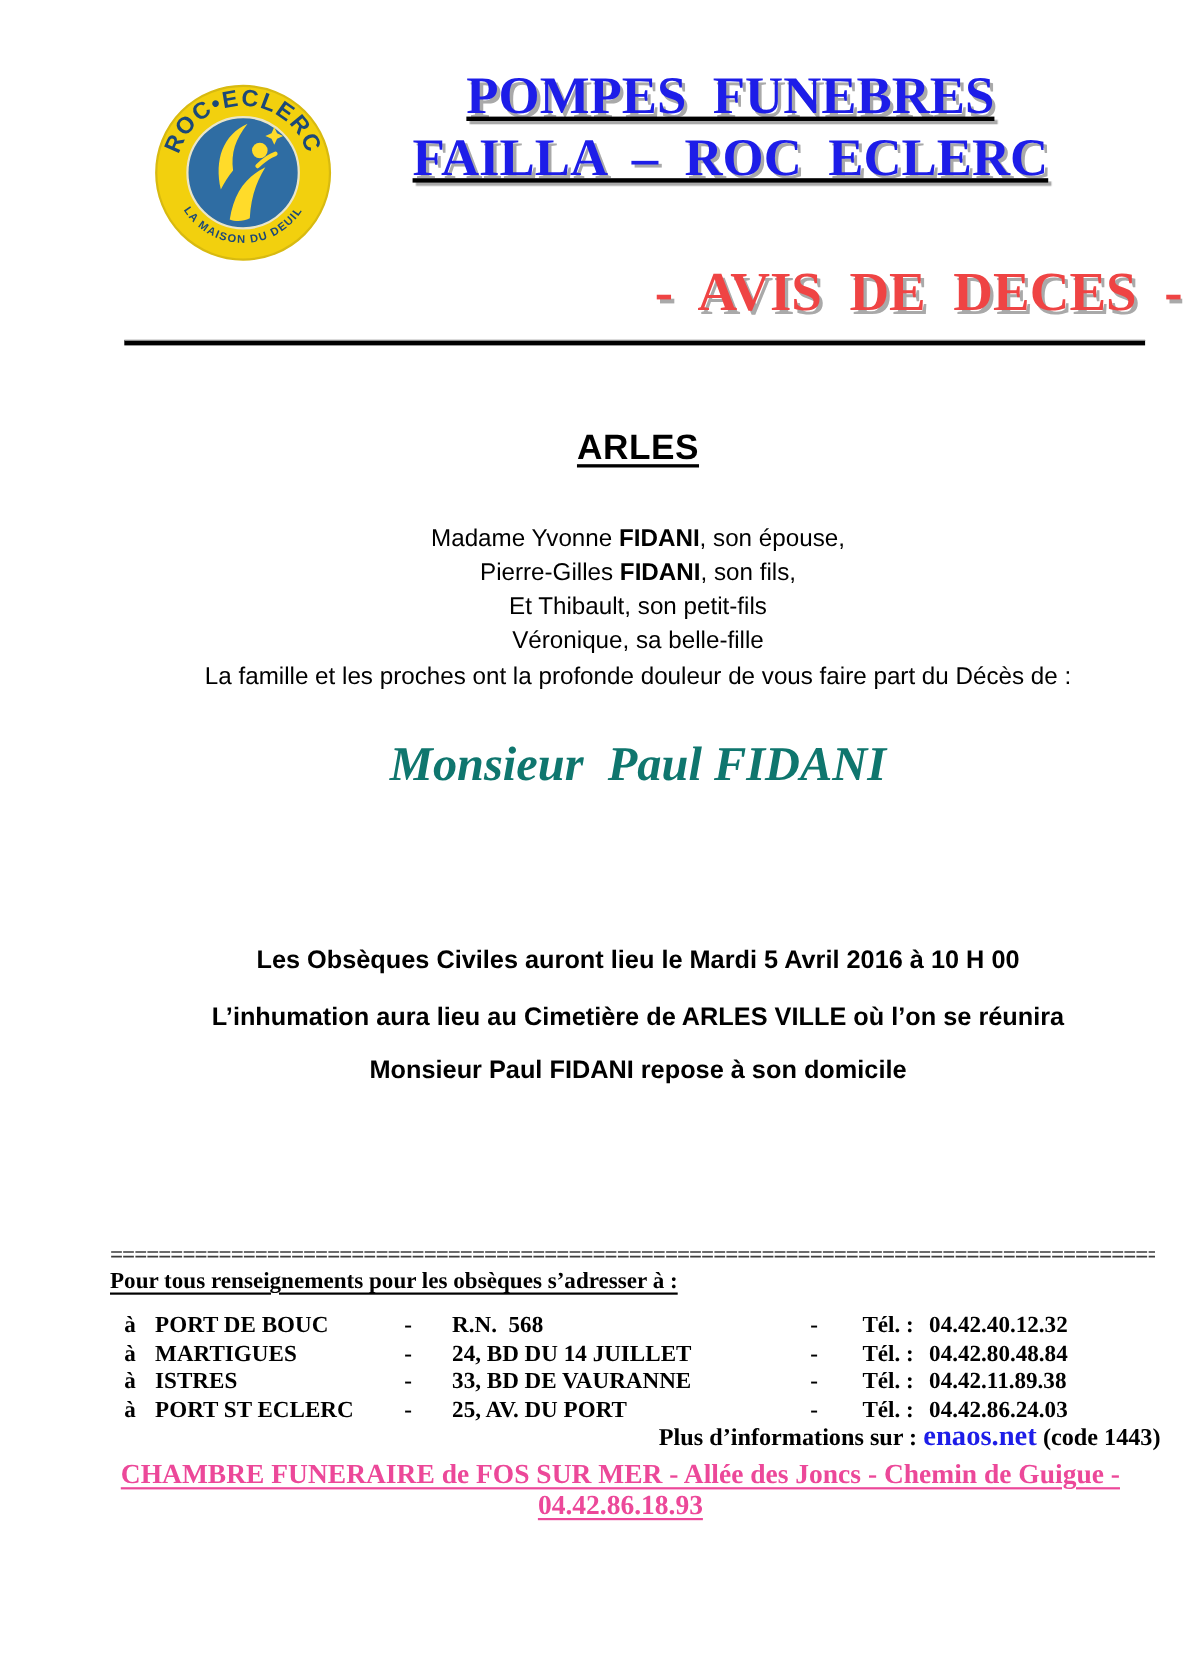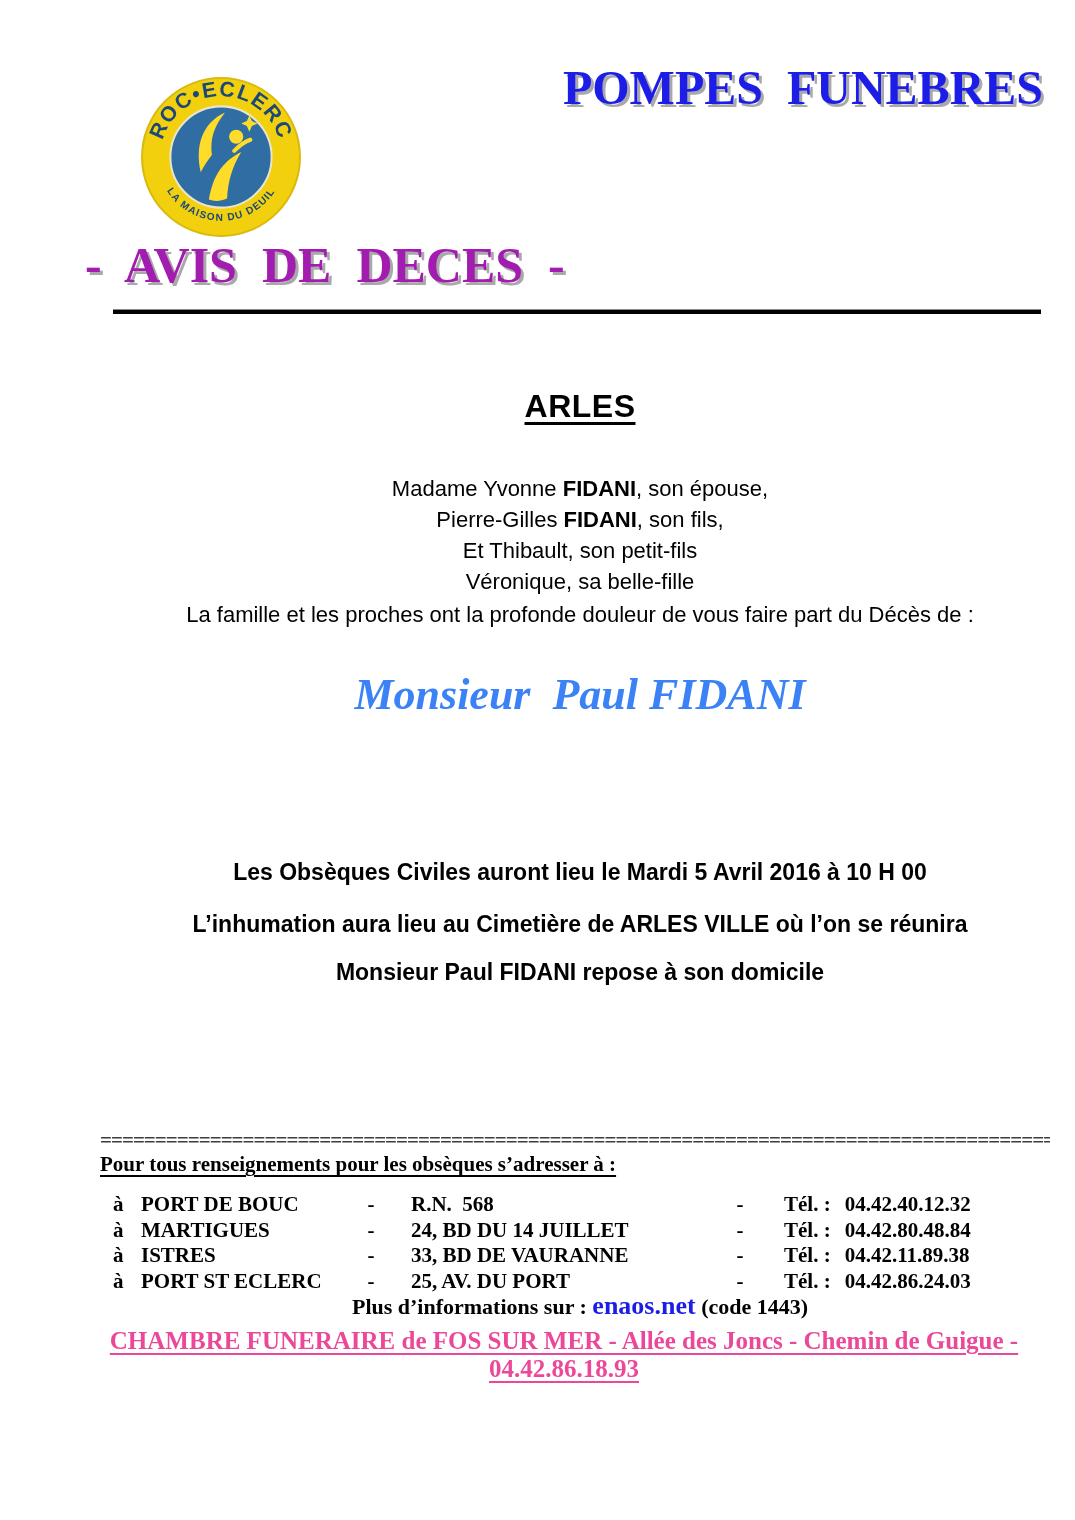--- a/index.html
+++ b/index.html
@@ -8,56 +8,56 @@
     width:1075px;
     height:1520px;
     background:#ffffff;
     font-family:"Liberation Sans", sans-serif;
     color:#000;
     overflow:hidden;
   }
   
   .logo{position:absolute;left:140px;top:76px;width:162px;height:162px;}
   .title-block{
-    position:absolute;left:285px;top:60px;width:758px;text-align:right;
+    position:absolute;left:285px;top:60px;width:758px;text-align:center;text-decoration:underline;
   }
   .title-line{
     font-family:"Liberation Serif", serif;
     font-weight:bold;
     font-size:48px;line-height:56px;
     color:#1d1de8;
     text-shadow:3px 3px 0 #a9a9a9;
     white-space:pre;
   }
   .notice-title{
-    position:absolute;left:85px;top:236px;width:990px;text-align:left;
+    position:absolute;left:85px;top:236px;width:990px;text-align:right;
     font-family:"Liberation Serif", serif;
     font-weight:bold;font-size:50px;line-height:58px;
-    color:#a21caf;text-shadow:3px 3px 0 #a9a9a9;white-space:pre;
+    color:#ef4444;text-shadow:3px 3px 0 #a9a9a9;white-space:pre;
   }
   .header-rule{
     position:absolute;left:113px;top:309px;width:928px;height:4px;
     background:#000;border-top:1px solid #8a8a8a;
   }
   
   .centered{position:absolute;left:105px;width:950px;text-align:center;}
   .city-heading{
     top:388px;font-weight:bold;font-size:32px;
     text-decoration:underline;text-decoration-thickness:3px;text-underline-offset:5px;
     letter-spacing:0.5px;
   }
   .family-list{top:473px;font-size:22px;line-height:31px;}
   .family-line b{font-weight:bold;}
   .announcement{top:602px;font-size:22px;}
   .deceased-name{
     top:668px;
     font-family:"Liberation Serif", serif;
     font-style:italic;font-weight:bold;
     font-size:44px;line-height:54px;
-    color:#3b82f6;white-space:pre;
+    color:#0f766e;white-space:pre;
   }
   .death-date{top:801px;font-size:22px;}
   .death-date sup{font-size:13px;vertical-align:8px;}
   .bold-line{font-weight:bold;font-size:23px;}
   .ceremony-line{top:859px;}
   .burial-line{top:911px;}
   .repose-line{top:959px;}
   
   .equals-divider{
     position:absolute;left:100px;top:1130px;width:950px;height:22px;
@@ -71,21 +71,21 @@
   }
   .agency-table{
     position:absolute;left:113px;top:1192px;width:848px;
     font-family:"Liberation Serif", serif;font-weight:bold;font-size:21px;line-height:25.5px;
     display:grid;grid-template-columns:28px 190px 80px 285px 88px 1fr;
   }
   .agency-table .cell{white-space:pre;}
   .agency-table .dash{text-align:center;}
   .agency-table .tel .phone{margin-left:14px;}
   .more-info{
-    position:absolute;left:105px;top:1291px;width:950px;text-align:center;
+    position:absolute;left:105px;top:1291px;width:950px;text-align:right;
     font-family:"Liberation Serif", serif;font-weight:bold;font-size:22px;
   }
   .more-info .enaos{
     color:#1d1de8;font-size:26px;text-decoration:none;cursor:pointer;
   }
   .funeral-home-link{
     position:absolute;left:100px;top:1327px;width:928px;text-align:center;
     font-family:"Liberation Serif", serif;font-weight:bold;font-size:25px;
     color:#ec4899;text-decoration:underline;text-decoration-thickness:2px;text-underline-offset:4px;
     cursor:pointer;display:block;
@@ -111,20 +111,21 @@
     </text>
     <path d="M 60,95 C 54,68 62,46 84,36 C 73,50 69,62 71,78 C 67,83 63,89 60,95 Z" fill="#ffdb2a"></path>
     <circle cx="95" cy="60" r="7" fill="#ffdb2a"></circle>
     <path d="M 68,122 C 72,98 82,84 100,75 C 91,90 87,103 86,121 C 80,124 73,124 68,122 Z" fill="#ffdb2a"></path>
     <path d="M 93,74 C 99,68 103,65 109,63" stroke="#ffdb2a" stroke-width="4" stroke-linecap="round" fill="none"></path>
     <path d="M108,39 L110.5,44.5 L116,47 L110.5,49.5 L108,55 L105.5,49.5 L100,47 L105.5,44.5 Z" fill="#ffdb2a"></path>
   </svg>
 
   <div class="title-block">
     <div class="title-line">POMPES  FUNEBRES</div>
+    <div class="title-line">FAILLA  –  ROC  ECLERC</div>
   </div>
 
   <div class="notice-title">-  AVIS  DE  DECES  -</div>
 
   <div class="header-rule"></div>
 
   <div class="centered city-heading">ARLES</div>
 
   <div class="centered family-list">
     <div class="family-line"><span>Madame Yvonne </span><b>FIDANI</b><span>, son épouse,</span></div>

